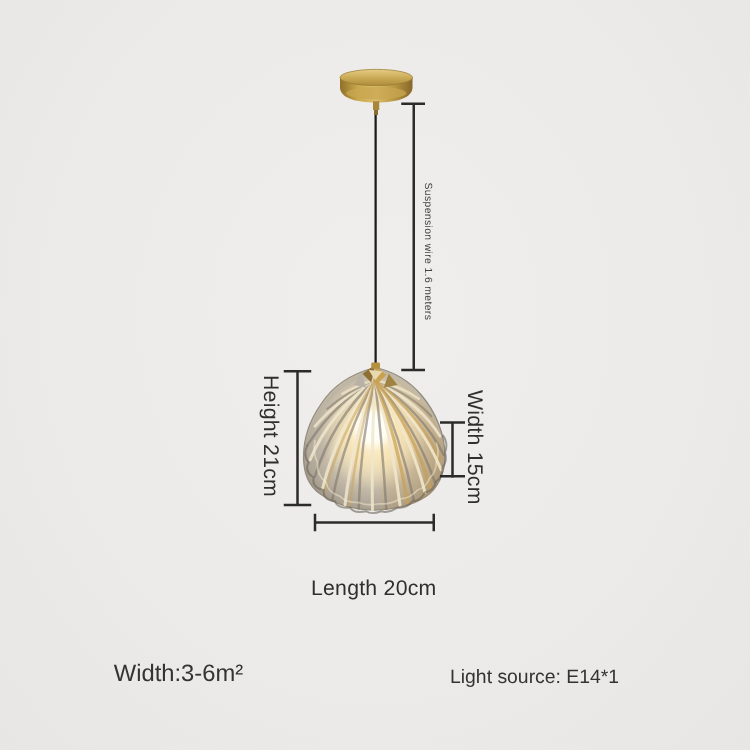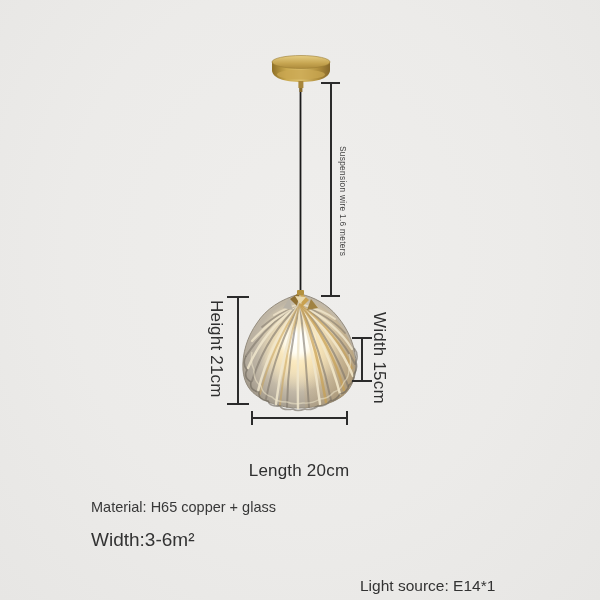--- a/index.html
+++ b/index.html
@@ -27,21 +27,21 @@
     position:absolute;color:var(--label-text);font-size:17px;font-weight:500;
     letter-spacing:.2px;white-space:nowrap;
   }
   .vtext{writing-mode:vertical-rl;}
   .dim-label.small{font-size:8.3px;color:#424242;font-weight:400;letter-spacing:.3px;}
   .dim-label.center{width:120px;text-align:center;}
   .spec{position:absolute;color:var(--spec-text);white-space:nowrap;}
   .spec.material{left:91px;top:499px;font-size:14.5px;}
   .spec.space{left:91px;top:529px;font-size:19px;color:#333;}
   .spec.place{left:360px;top:501px;font-size:13px;}
-  .spec.light{left:360px;top:533px;font-size:15.5px;color:#333;margin-top:44px;}
+  .spec.light{left:360px;top:533px;font-size:15.5px;color:#333;}
 </style>
 </head>
 <body>
 
 <div class="stage">
 
 
   <svg class="lamp-svg" viewBox="0 0 600 600">
     <defs>
       <linearGradient id="canopyTop" x1="0" y1="0" x2="0" y2="1">
@@ -165,17 +165,16 @@
   <div class="dim vline" style="left:361px;top:338px;height:44px;"></div>
   <div class="dim hline" style="left:352px;top:337px;width:20px;"></div>
   <div class="dim hline" style="left:352px;top:380px;width:20px;"></div>
   <div class="dim-label vtext" style="left:369px;top:312px;">Width 15cm</div>
 
   <div class="dim hline" style="left:252px;top:417px;width:96px;"></div>
   <div class="dim vline" style="left:251px;top:411px;height:14px;"></div>
   <div class="dim vline" style="left:346px;top:411px;height:14px;"></div>
   <div class="dim-label center" style="left:239px;top:429px;margin-top:32px;">Length 20cm</div>
 
-  <div class="spec material">Material: H65 copper + glass</div>
   <div class="spec space">Width:3-6m²</div>
   <div class="spec light">Light source: E14*1</div>
 
 </div>
 
 </body></html>

